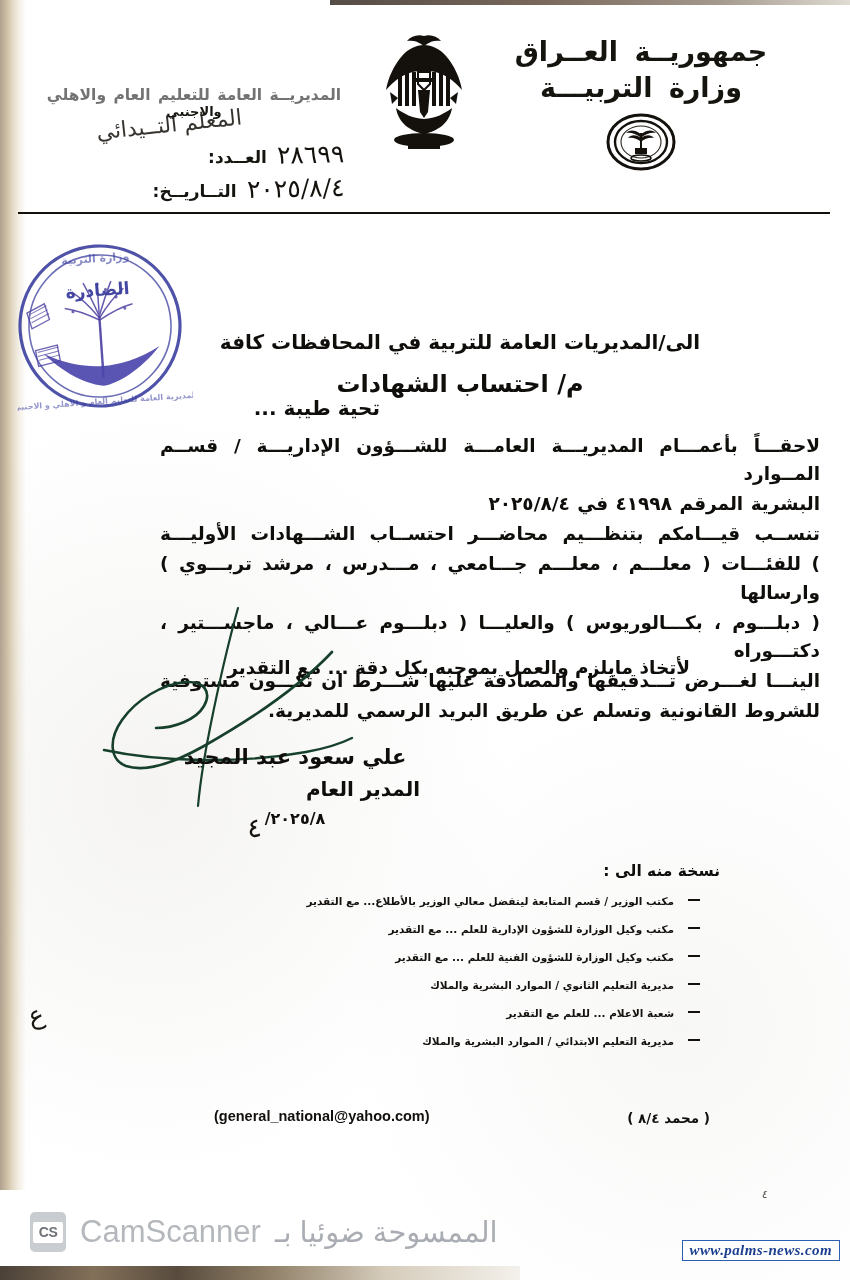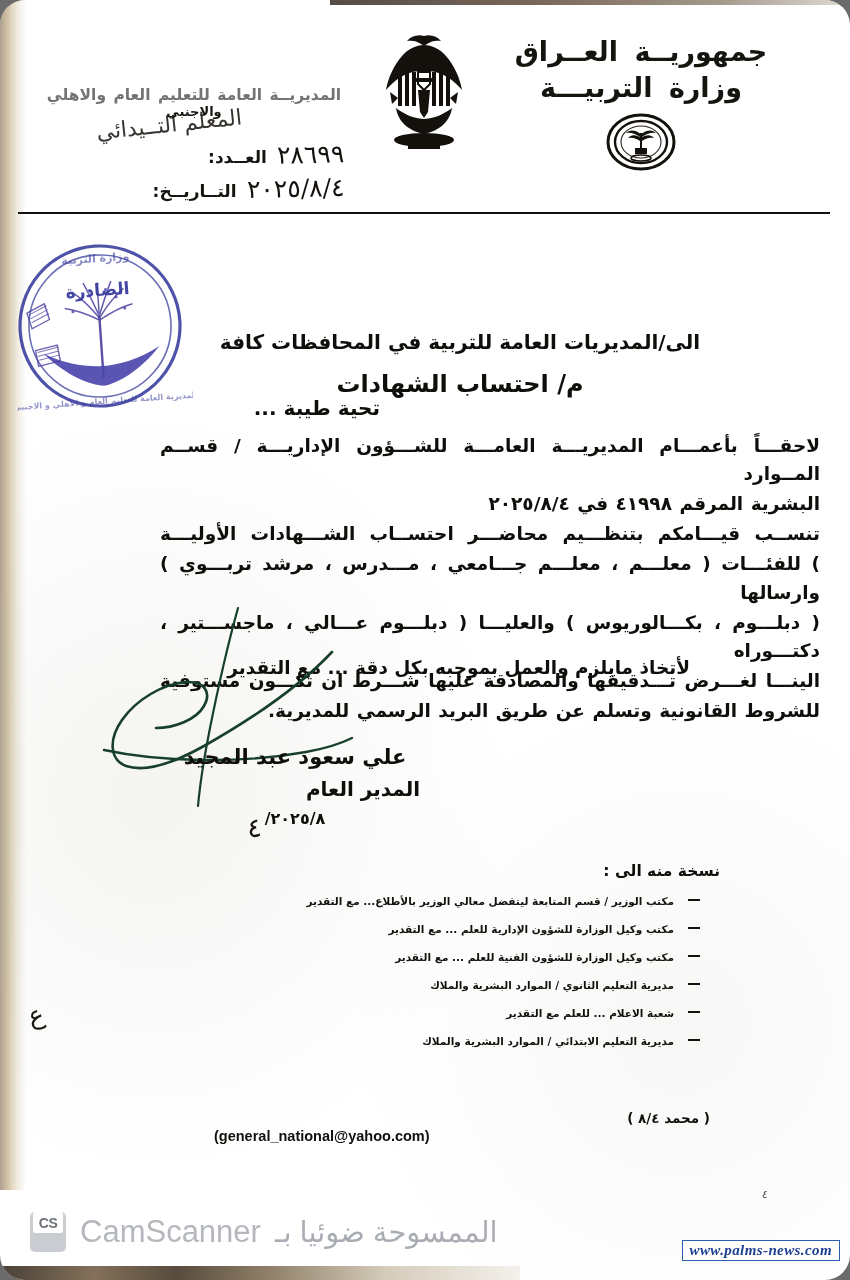--- a/index.html
+++ b/index.html
@@ -11,21 +11,20 @@
   body {
     font-family: "DejaVu Sans", "Liberation Sans", sans-serif;
   }
   .page {
     position: relative;
     width: 850px;
     height: 1280px;
     margin: 0 auto;
     background: #ffffff;
     overflow: hidden;
-    border-radius: 25px;
   }
 
   
   .scan-edge-top {
     position: absolute;
     top: 0; left: 0;
     width: 330px; height: 7px;
     background: linear-gradient(90deg,#241a10 0%, #4a3524 12%, #1d150d 26%, #5e4staggered 30%, #2a1d12 44%, #6b5136 58%, #241a10 72%, #3a2a1a 86%, #c9bba8 100%);
     opacity: .92;
   }
@@ -295,21 +294,20 @@
 
   
   .email {
     position: absolute;
     top: 1108px; left: 214px;
     font-size: 14.5px;
     font-weight: bold;
     color: #12100c;
     direction: ltr;
     font-family: "Liberation Sans", sans-serif;
-    margin-top: 20px;
   }
   .typist {
     position: absolute;
     top: 1110px; right: 140px;
     font-size: 13.5px;
     font-weight: bold;
     color: #12100c;
   }
   .pagemark {
     position: absolute;
@@ -330,21 +328,21 @@
     align-items: center;
     gap: 14px;
     direction: ltr;
   }
   .cs-logo {
     width: 36px; height: 40px;
     border-radius: 5px;
     background: #c9ccd1;
     position: relative;
     display: flex;
-    align-items: flex-start;
+    align-items: center;
     justify-content: center;
   }
   .cs-logo .inner {
     width: 30px; height: 21px;
     background: #ffffff;
     border-radius: 2px;
     display: flex;
     align-items: center;
     justify-content: center;
     font-size: 14px;

